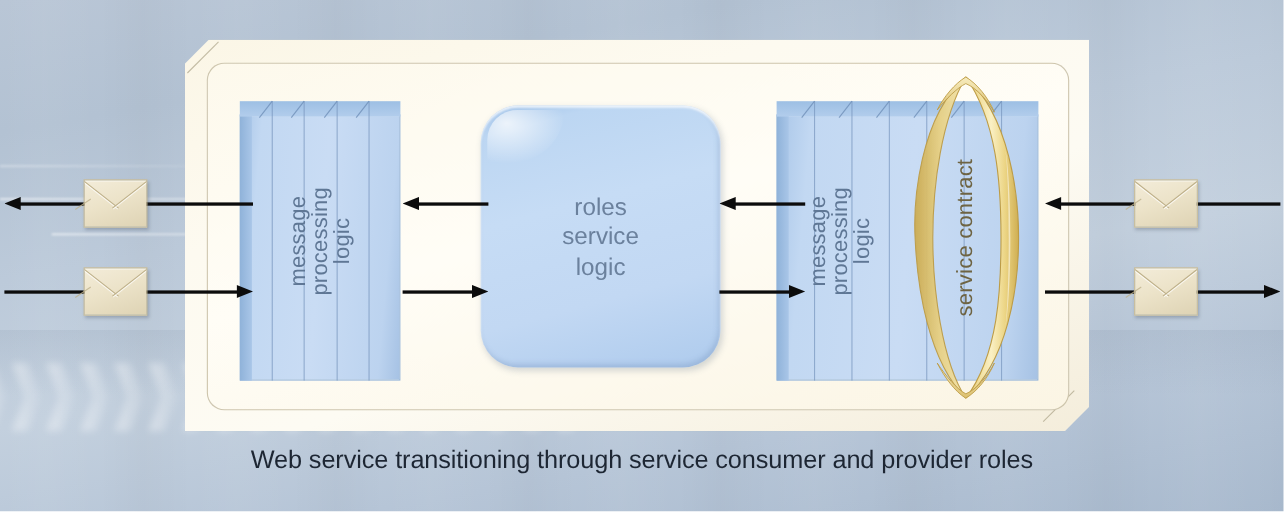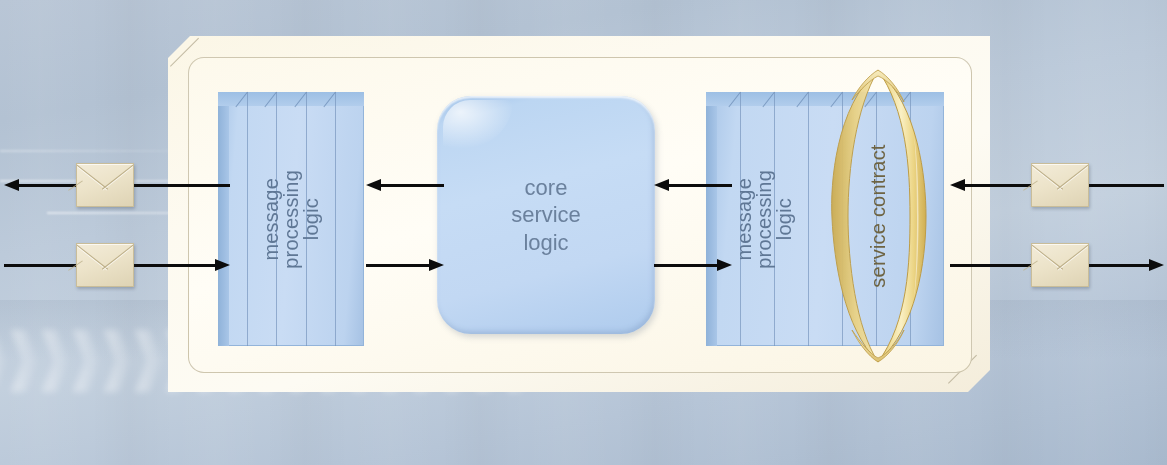--- a/index.html
+++ b/index.html
@@ -372,21 +372,21 @@
         <div class="slot-line" style="left: 116.8px;"></div>
       </div>
     <div class="vtext-group">
       <div class="vtext">message</div>
       <div class="vtext">processing</div>
       <div class="vtext">logic</div>
     </div>
   </div>
 
   <div id="core-box">
-    <div id="core-label">core
+    <div id="core-label">roles
 service
 logic</div>
   </div>
 
   <div class="stack" id="right-stack" style="left:706px; top:92px; width:238px; height:254px;">
     <div class="body"></div>
     <div class="side3d"></div>
     <div class="top3d">
         <div class="top-line" style="left: 34px;"></div>
         <div class="top-line" style="left: 68px;"></div>
@@ -506,14 +506,15 @@
     </div>
   <div class="envelope" style="left:1031px; top:163px;">
       <div class="v"></div>
       <div class="crease"></div>
     </div>
   <div class="envelope" style="left:1031px; top:243px;">
       <div class="v"></div>
       <div class="crease"></div>
     </div>
 
+  <div id="caption">Web service transitioning through service consumer and provider roles</div>
 
 </div>
 
 </body></html>

